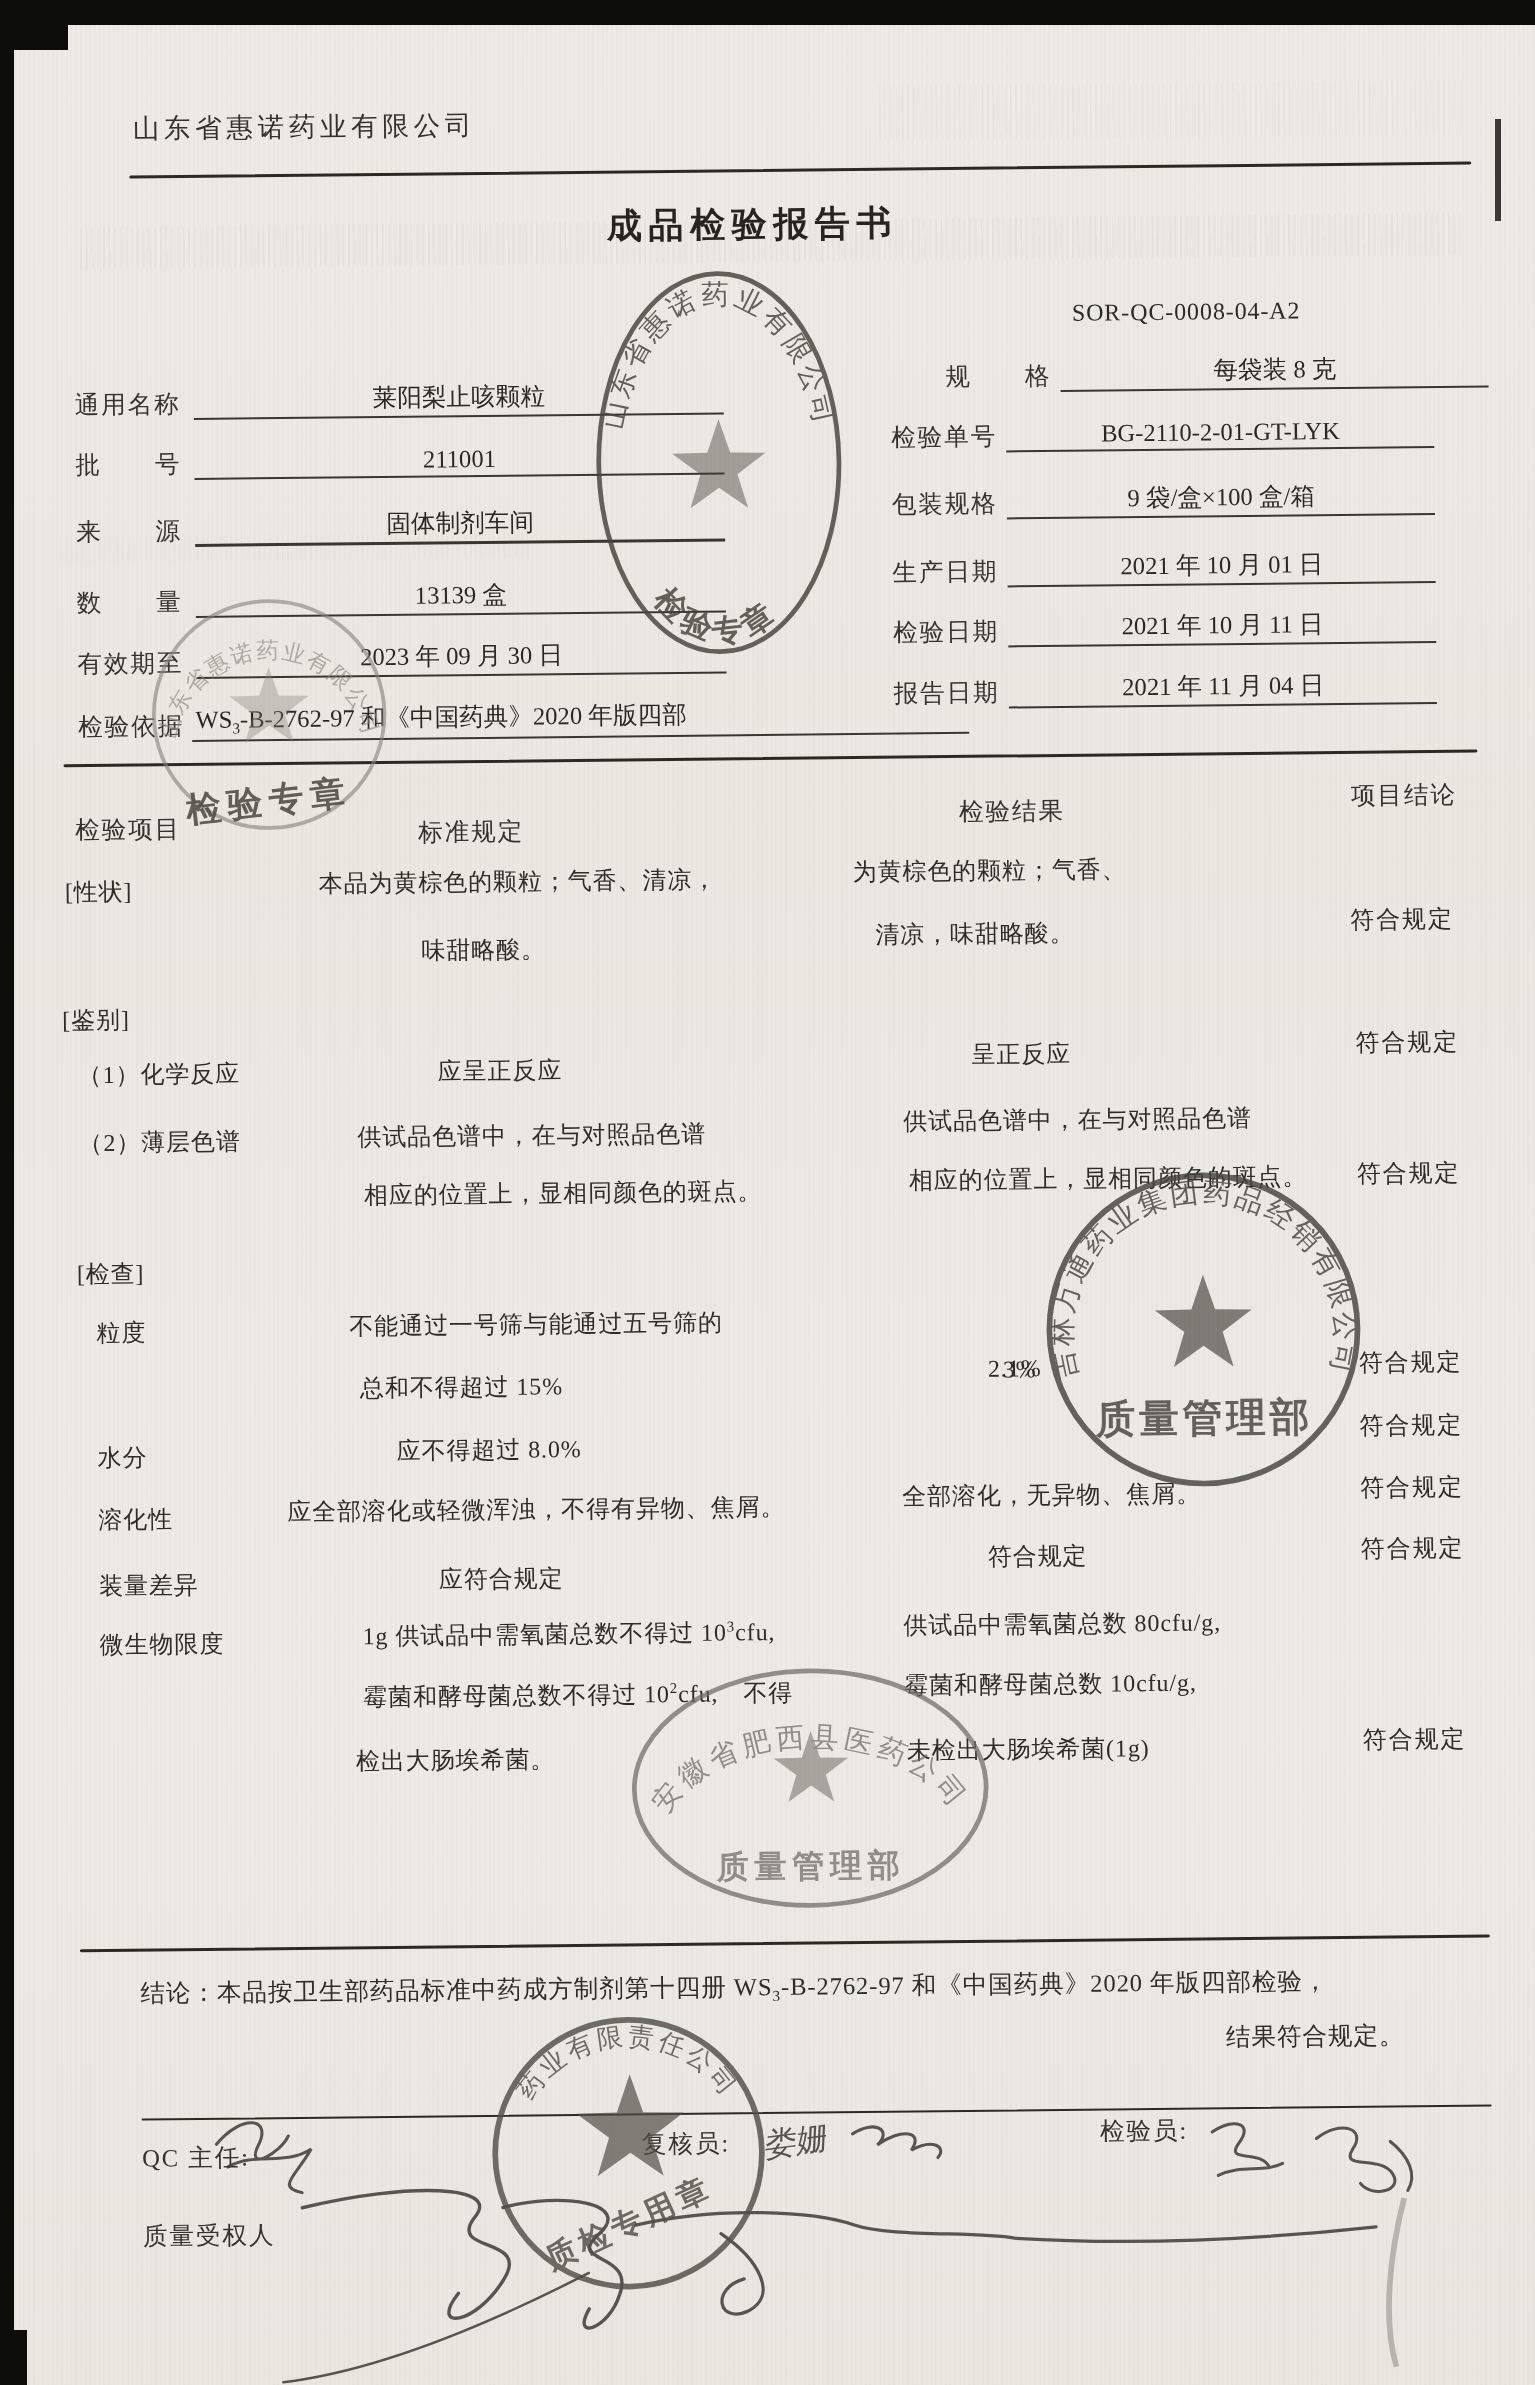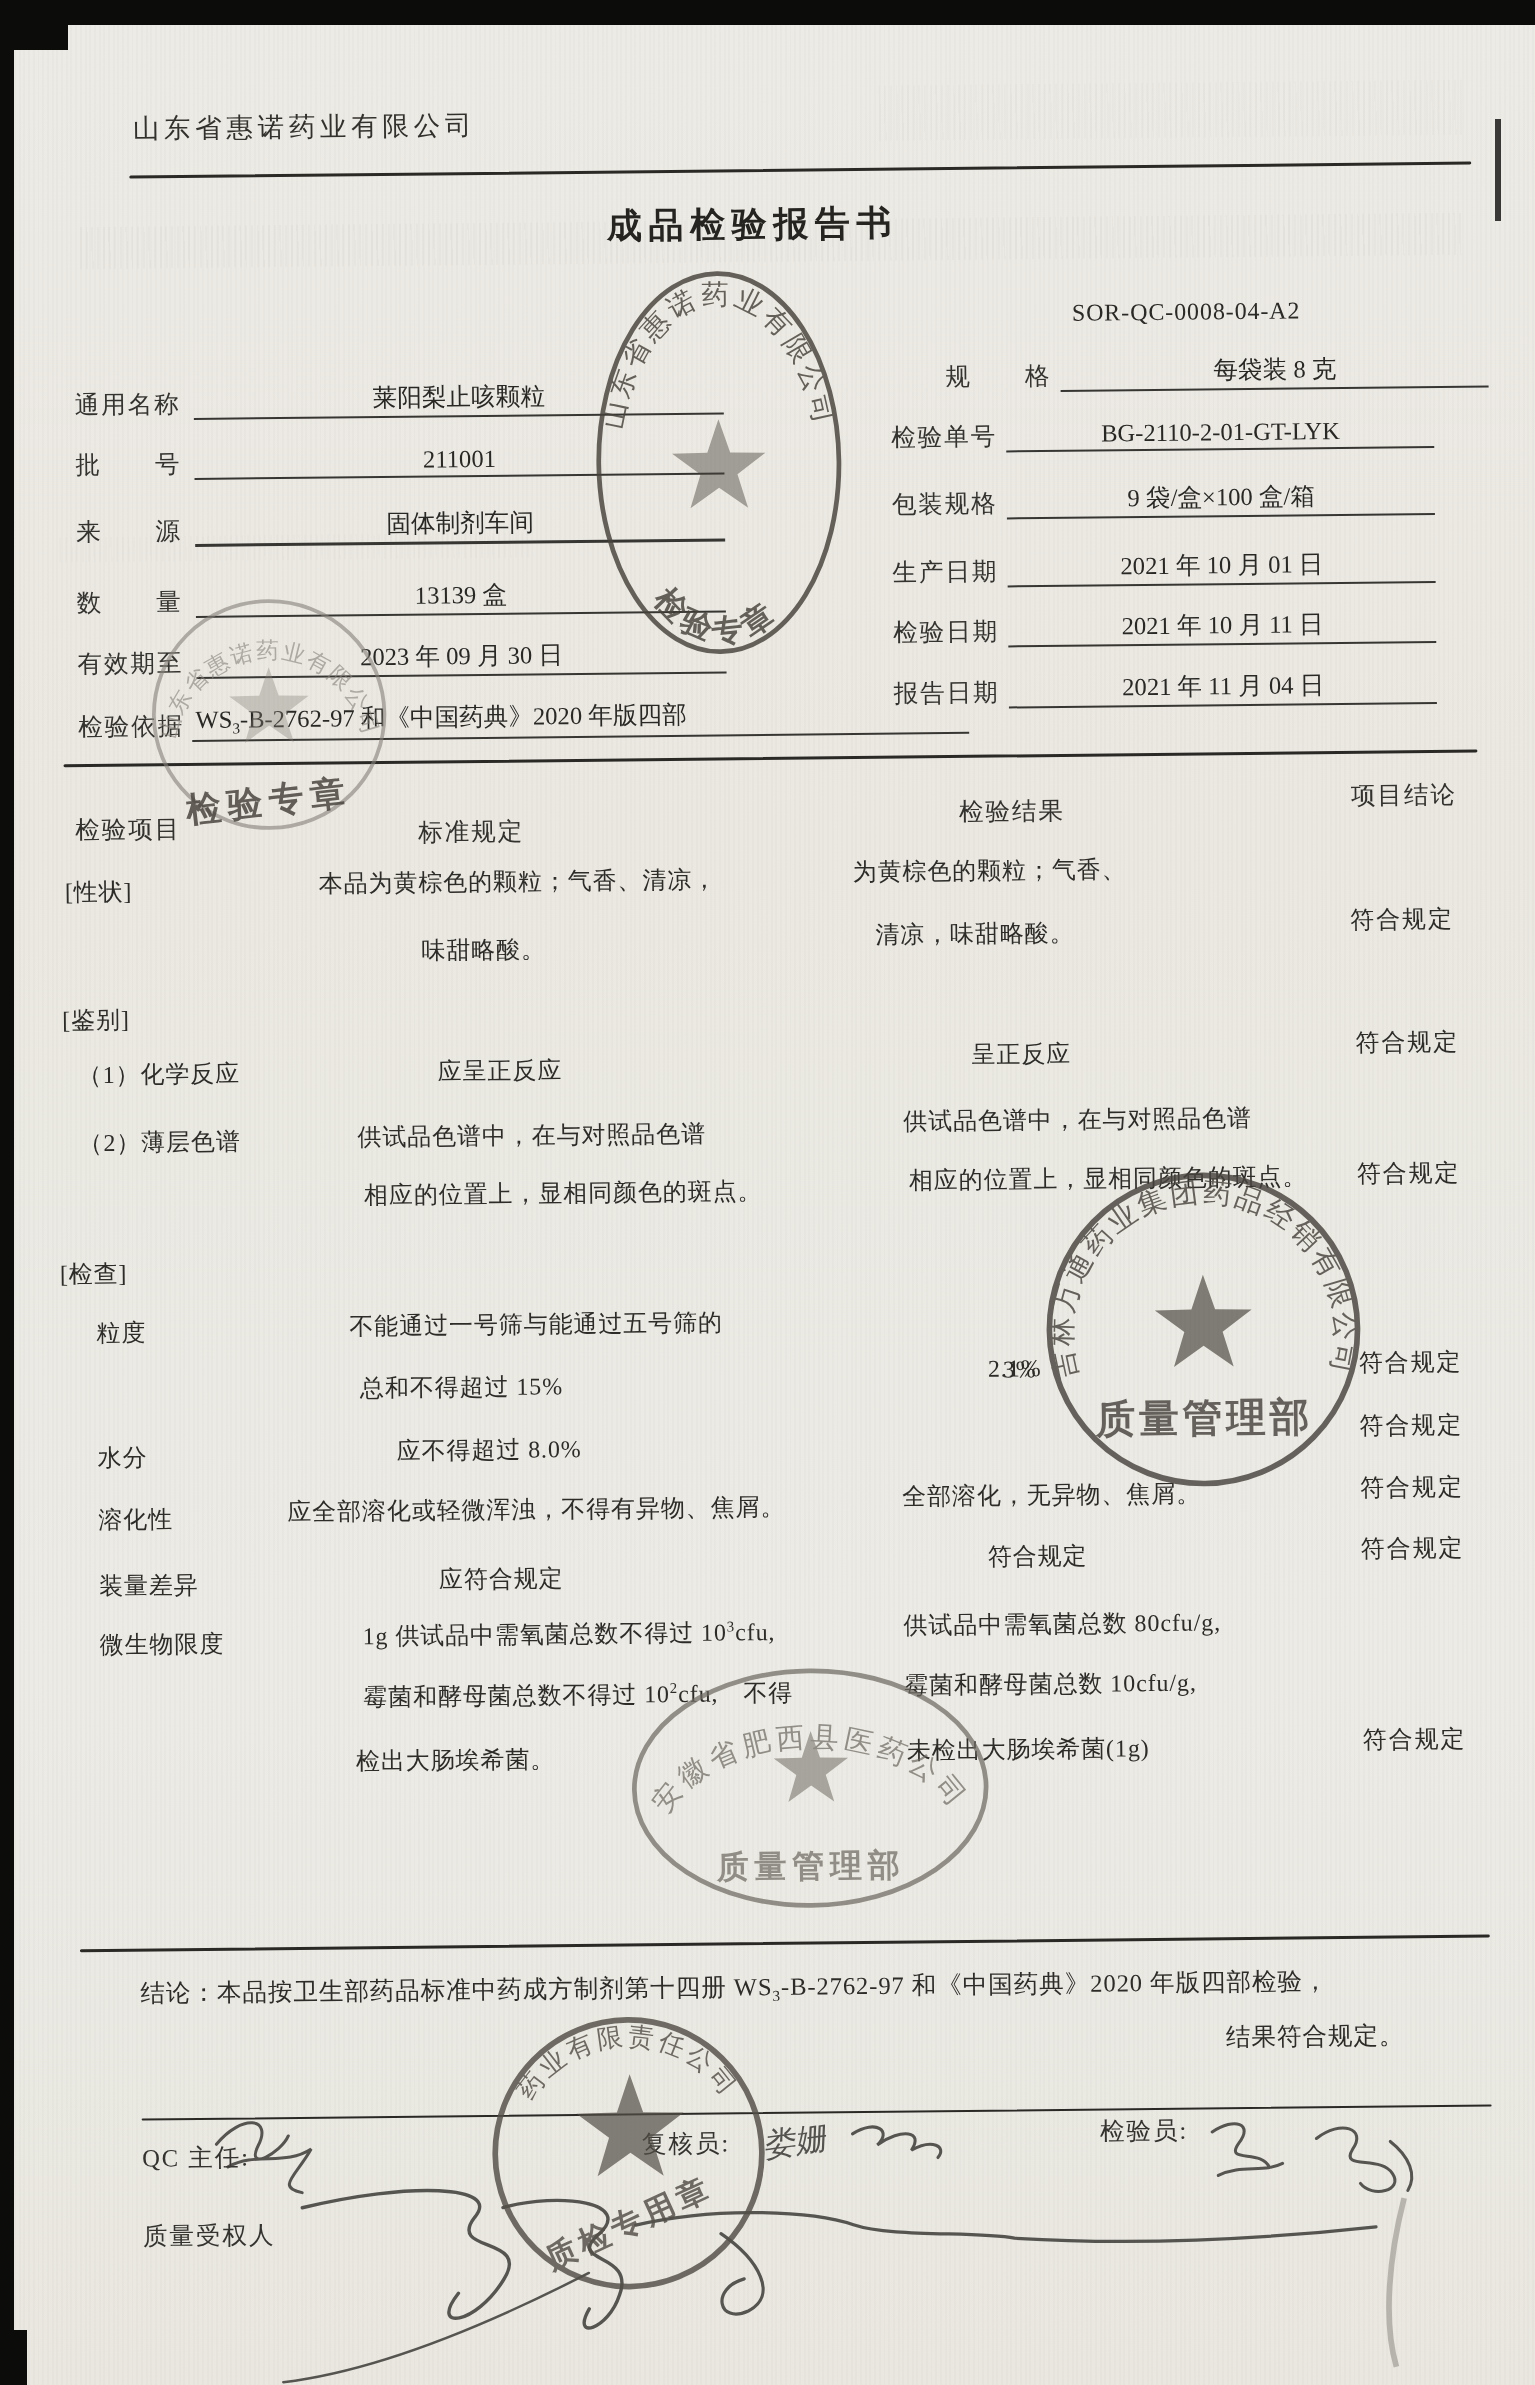--- a/index.html
+++ b/index.html
@@ -124,21 +124,21 @@
     <div class="abs td" style="left:973px;top:1041px;">呈正反应</div>
     <div class="abs concl" style="left:1357px;top:1033px;">符合规定</div>
 
     <div class="abs td" style="left:79px;top:1120px;">（2）薄层色谱</div>
     <div class="abs td" style="left:358px;top:1117px;">供试品色谱中，在与对照品色谱</div>
     <div class="abs td" style="left:364px;top:1175px;">相应的位置上，显相同颜色的斑点。</div>
     <div class="abs td" style="left:904px;top:1107px;">供试品色谱中，在与对照品色谱</div>
     <div class="abs td" style="left:909px;top:1166px;">相应的位置上，显相同颜色的斑点。</div>
     <div class="abs concl" style="left:1357px;top:1164px;">符合规定</div>
 
-    <div class="abs td" style="left:59px;top:1251px;">[检查]</div>
+    <div class="abs td" style="left:76px;top:1251px;">[检查]</div>
 
     <div class="abs td" style="left:95px;top:1310px;">粒度</div>
     <div class="abs td" style="left:348px;top:1306px;">不能通过一号筛与能通过五号筛的</div>
     <div class="abs td" style="left:358px;top:1368px;">总和不得超过 15%</div>
     <div class="abs td" style="left:1001px;top:1359px;">3%</div>
     <div class="abs concl" style="left:1357px;top:1353px;">符合规定</div>
 
     <div class="abs td" style="left:95px;top:1435px;">水分</div>
     <div class="abs td" style="left:394px;top:1431px;">应不得超过 8.0%</div>
     <div class="abs td" style="left:986px;top:1358px;text-align:right;">2.1%</div>

